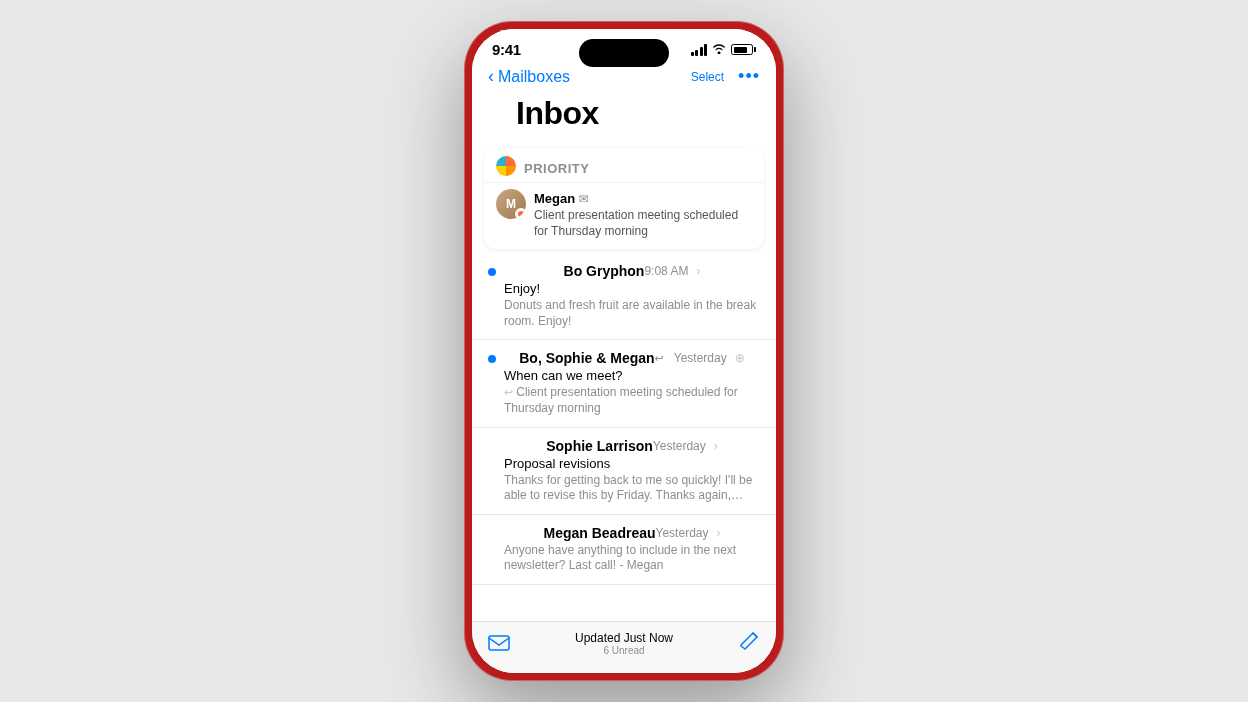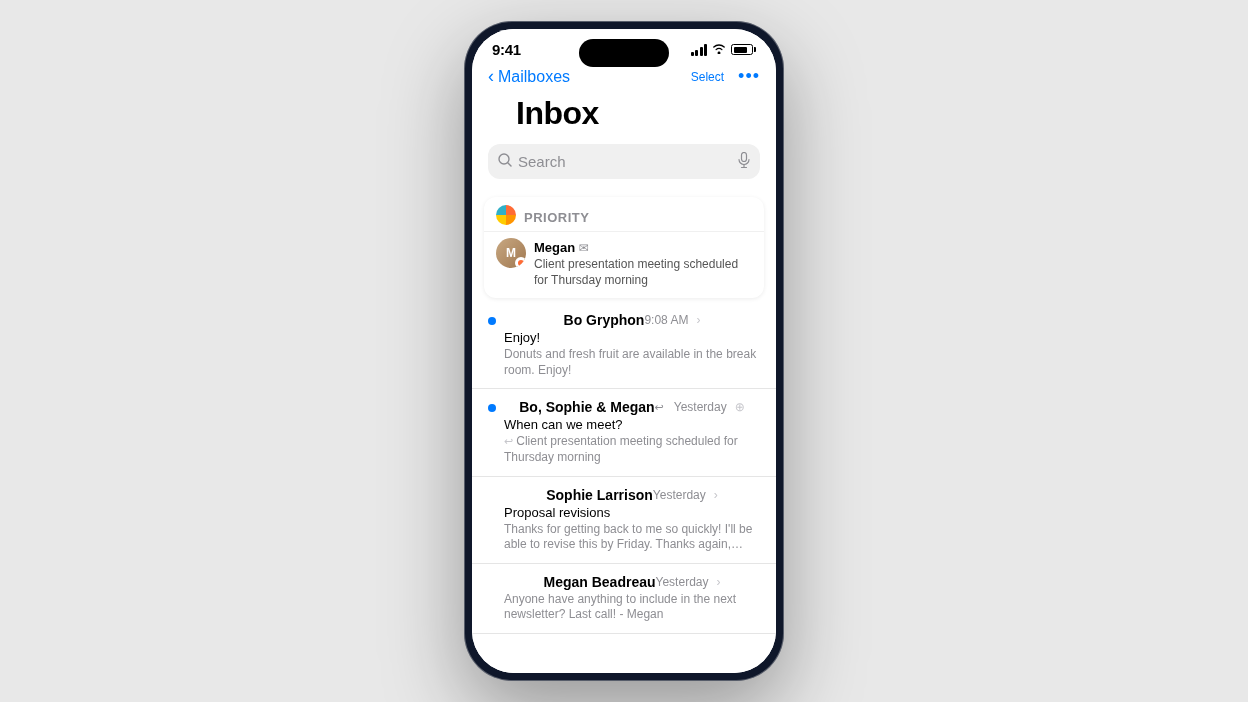--- a/index.html
+++ b/index.html
@@ -8,21 +8,21 @@
       display: flex;
       justify-content: center;
       align-items: center;
       min-height: 100vh;
       font-family: -apple-system, BlinkMacSystemFont, 'SF Pro Text', 'Helvetica Neue', sans-serif;
     }
 
     .phone-outer {
       width: 320px;
       height: 660px;
-      background: #0f172a;
+      background: #b91c1c;
       border-radius: 48px;
       padding: 8px;
       box-shadow: 0 30px 80px rgba(0,0,0,0.35), inset 0 0 0 1px rgba(255,255,255,0.3);
       position: relative;
     }
 
     .phone-inner {
       width: 100%;
       height: 100%;
       background: #fff;
@@ -446,39 +446,20 @@
         <span>Mailboxes</span>
       </div>
       <div class="nav-right">
         <span class="nav-select">Select</span>
         <span class="nav-dots">•••</span>
       </div>
     </div>
 
     <div class="inbox-title">Inbox</div>
 
-    <div class="search-bar">
-      <div class="search-input-wrap">
-        <span class="search-icon-svg">
-          <svg width="14" height="14" viewBox="0 0 14 14" fill="none">
-            <circle cx="6" cy="6" r="5" stroke="#8e8e93" stroke-width="1.4"></circle>
-            <line x1="10" y1="10" x2="13" y2="13" stroke="#8e8e93" stroke-width="1.4" stroke-linecap="round"></line>
-          </svg>
-        </span>
-        <span class="search-placeholder">Search</span>
-        <span class="search-mic">
-          <svg width="12" height="16" viewBox="0 0 12 16" fill="none">
-            <rect x="3.5" y="0.5" width="5" height="9" rx="2.5" stroke="#8e8e93" stroke-width="1.2"></rect>
-            <path d="M1 7.5C1 10.26 3.24 12.5 6 12.5s5-2.24 5-5" stroke="#8e8e93" stroke-width="1.2" stroke-linecap="round"></path>
-            <line x1="6" y1="12.5" x2="6" y2="15.5" stroke="#8e8e93" stroke-width="1.2" stroke-linecap="round"></line>
-            <line x1="3.5" y1="15.5" x2="8.5" y2="15.5" stroke="#8e8e93" stroke-width="1.2" stroke-linecap="round"></line>
-          </svg>
-        </span>
-      </div>
-    </div>
 
     <div class="mail-list">
       <div class="mail-list-scroll">
 
         <div class="priority-section">
           <div class="priority-header">
             <div class="priority-icon"></div>
             <span class="priority-label">PRIORITY</span>
           </div>
           <div class="priority-email">
@@ -554,15 +535,33 @@
                   </div>
                 </div>
                 <div class="mail-preview">Anyone have anything to include in the next newsletter? Last call! - Megan</div>
               </div>
             </div>
           </div>
 
       </div>
     </div>
 
+    <div class="bottom-toolbar">
+      <span class="toolbar-icon">
+        <svg width="22" height="20" viewBox="0 0 22 20" fill="none">
+          <rect x="1" y="5" width="20" height="14" rx="2" stroke="#007AFF" stroke-width="1.5"></rect>
+          <path d="M1 7l10 7 10-7" stroke="#007AFF" stroke-width="1.5" stroke-linecap="round"></path>
+        </svg>
+      </span>
+      <div class="toolbar-status">
+        <div class="toolbar-status-main">Updated Just Now</div>
+        <div class="toolbar-status-sub">6 Unread</div>
+      </div>
+      <span class="toolbar-icon">
+        <svg width="22" height="22" viewBox="0 0 22 22" fill="none">
+          <path d="M3 16L7 19l12-12-4-4L3 15z" stroke="#007AFF" stroke-width="1.5" stroke-linejoin="round"></path>
+          <path d="M15 3l4 4" stroke="#007AFF" stroke-width="1.5" stroke-linecap="round"></path>
+        </svg>
+      </span>
+    </div>
 
   </div>
 </div>
 
 </body></html>

